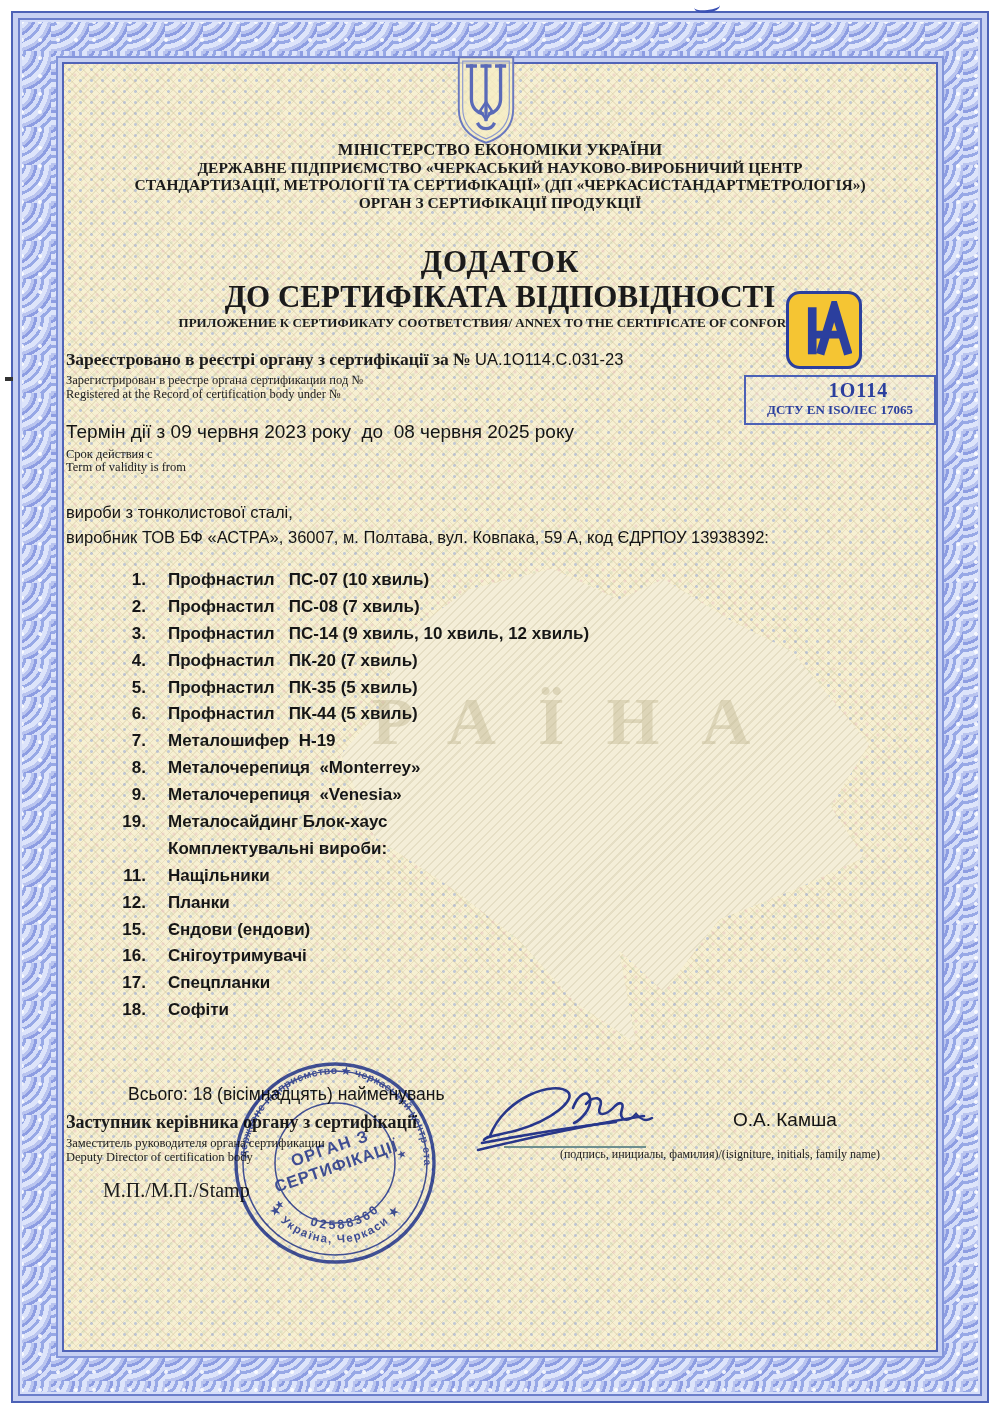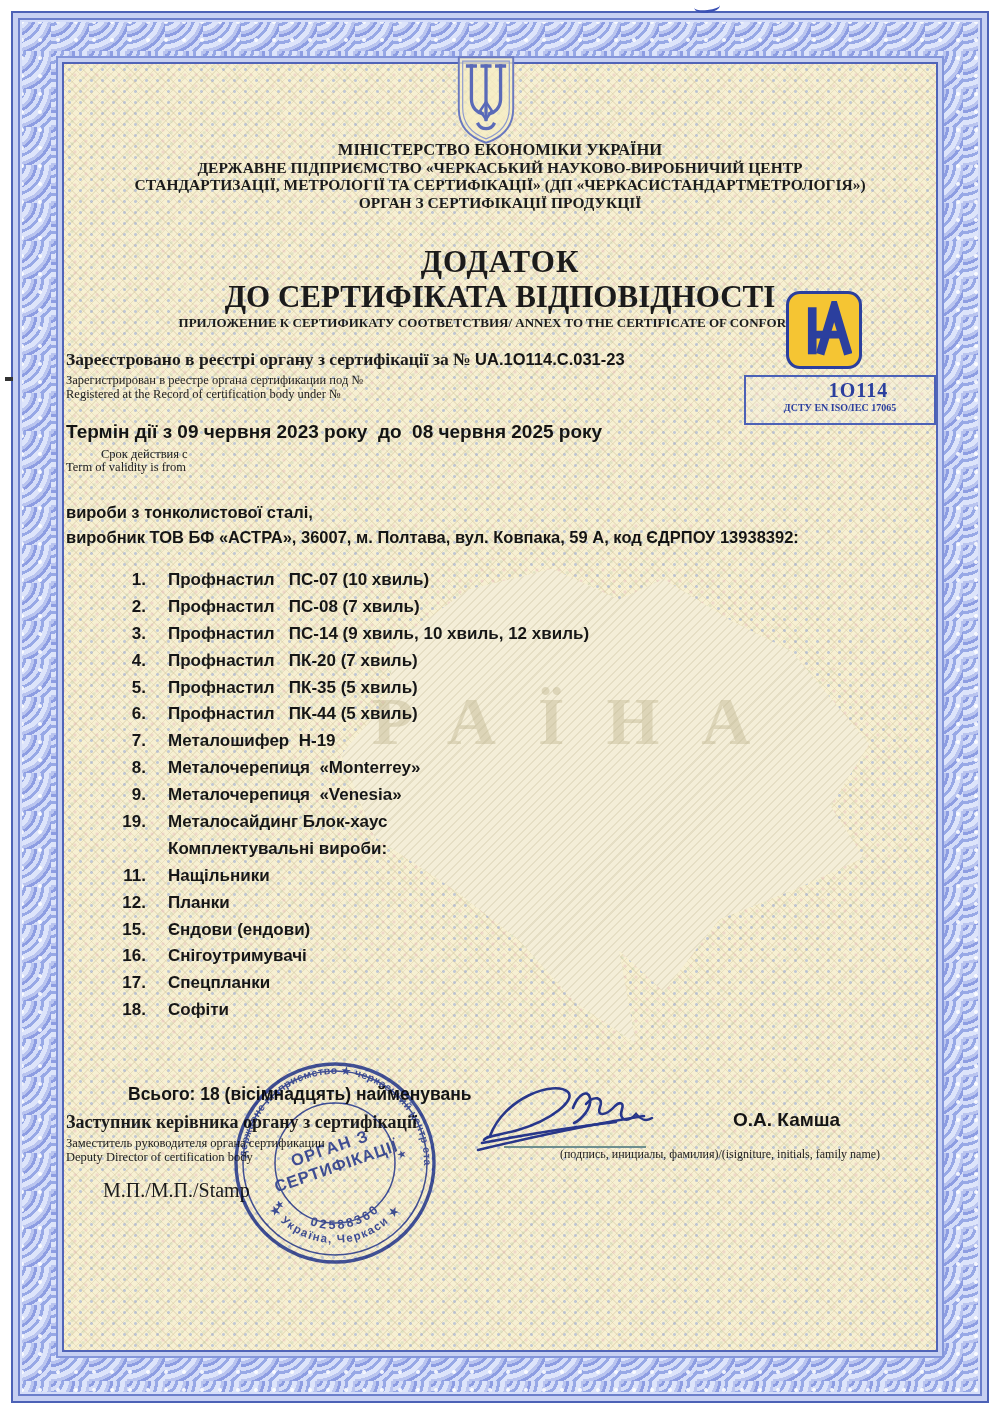--- a/index.html
+++ b/index.html
@@ -29,21 +29,21 @@
       radial-gradient(circle, rgba(225,170,185,.40) 1px, transparent 1.9px),
       radial-gradient(circle, rgba(170,195,160,.30) 1px, transparent 1.9px),
       repeating-linear-gradient(45deg, rgba(205,190,150,.30) 0 1px, transparent 1px 5.5px),
       repeating-linear-gradient(-45deg, rgba(205,190,150,.30) 0 1px, transparent 1px 5.5px);
     background-size:11px 11px, 11px 11px, 11px 11px, auto, auto;
     background-position:0 0, 5.5px 5.5px, 2.7px 8.2px, 0 0, 0 0;
   }
   .abs{position:absolute;}
   .ctr{left:62px; right:62px; text-align:center;}
   .serifB{font-family:"Liberation Serif", serif; font-weight:bold;}
-  .sansB{font-family:"Liberation Sans", sans-serif; font-weight:bold; color:#141414;}
+  .sansB{font-family:"Liberation Sans", sans-serif; font-weight:normal; color:#141414;}
   .small{font-size:12.5px; line-height:13px; color:#202020;}
   
   .map-wm{
     left:330px; top:548px; width:556px; height:516px; z-index:1;
     background-color:#f4eed8;
     background-image:repeating-linear-gradient(135deg, rgba(172,160,118,.20) 0 1.5px, transparent 1.5px 6px);
     clip-path:polygon(12% 18%, 25% 8%, 40% 4%, 52% 10%, 60% 6%, 72% 14%, 83% 20%, 97% 38%, 90% 50%, 96% 60%, 84% 66%, 70% 72%, 60% 86%, 52% 78%, 55% 96%, 44% 88%, 34% 76%, 22% 66%, 8% 56%, 2% 40%, 10% 30%);
   }
   .wm-text{
     left:372px; top:682px; z-index:1; font-family:"Liberation Serif", serif;
@@ -64,28 +64,28 @@
     left:786px; top:291px; width:70px; height:72px; z-index:2;
     background:#f5c533; border:3px solid #2b3f9e; border-radius:14px;
     display:flex; align-items:center; justify-content:center;
   }
   .code-box{
     left:744px; top:375px; width:188px; height:46px; z-index:2;
     border:2px solid #4c61b6; text-align:center; color:#2b3f9e;
     background:rgba(240,240,250,.15);
   }
   .code-box .c1{font-size:20px; font-weight:bold; margin-top:2px; letter-spacing:1px;padding-left:37px;}
-  .code-box .c2{font-size:10px; font-weight:bold;}
+  .code-box .c2{font-size:13px; font-weight:bold;}
   
   .reg-main{left:66px; top:349px; font-size:17.5px;}
   .reg-main .num{font-family:"Liberation Sans", sans-serif; font-size:16.5px;}
   .reg-ru{left:66px; top:374px;}
   .reg-en{left:66px; top:388px;}
   .term-main{left:66px; top:421px; font-size:19px;}
-  .term-ru{left:66px; top:448px;margin-left:35px;}
+  .term-ru{left:66px; top:448px;}
   .term-en{left:66px; top:461px;}
   .intro1{left:66px; top:503px; font-size:16.5px;}
   .intro2{left:66px; top:528px; font-size:16.5px;}
   
   .list{left:118px; top:570px; width:720px;}
   .row{display:flex; height:26.9px; align-items:baseline; font-family:"Liberation Sans", sans-serif; font-weight:bold; font-size:17px; color:#161616;}
   .row .num{width:28px; text-align:right; flex:none;}
   .row .txt{margin-left:22px; white-space:pre;}
   .total{left:128px; top:1084px; font-size:17.5px;}
   

